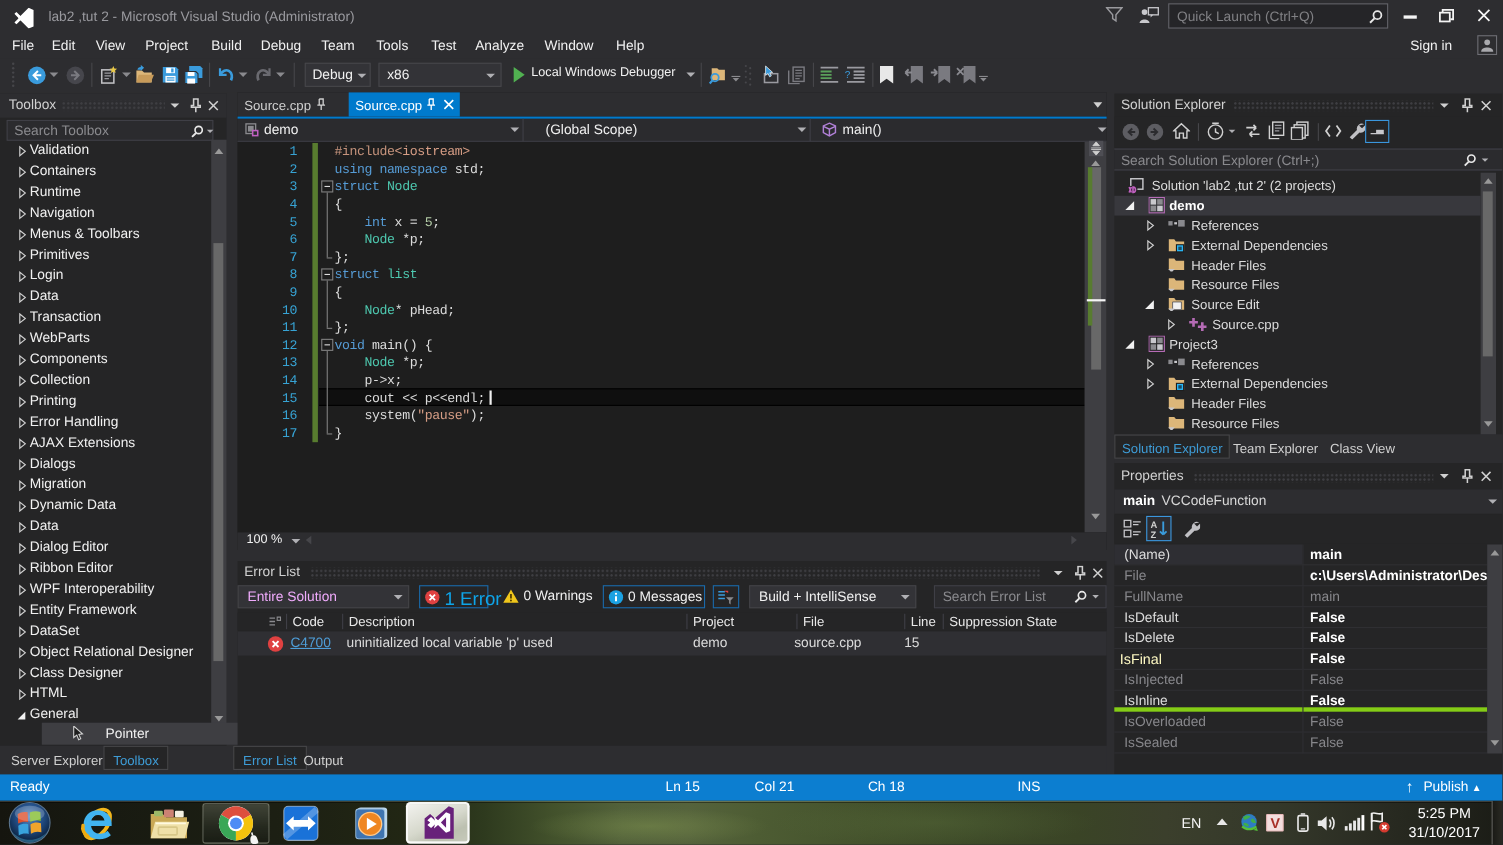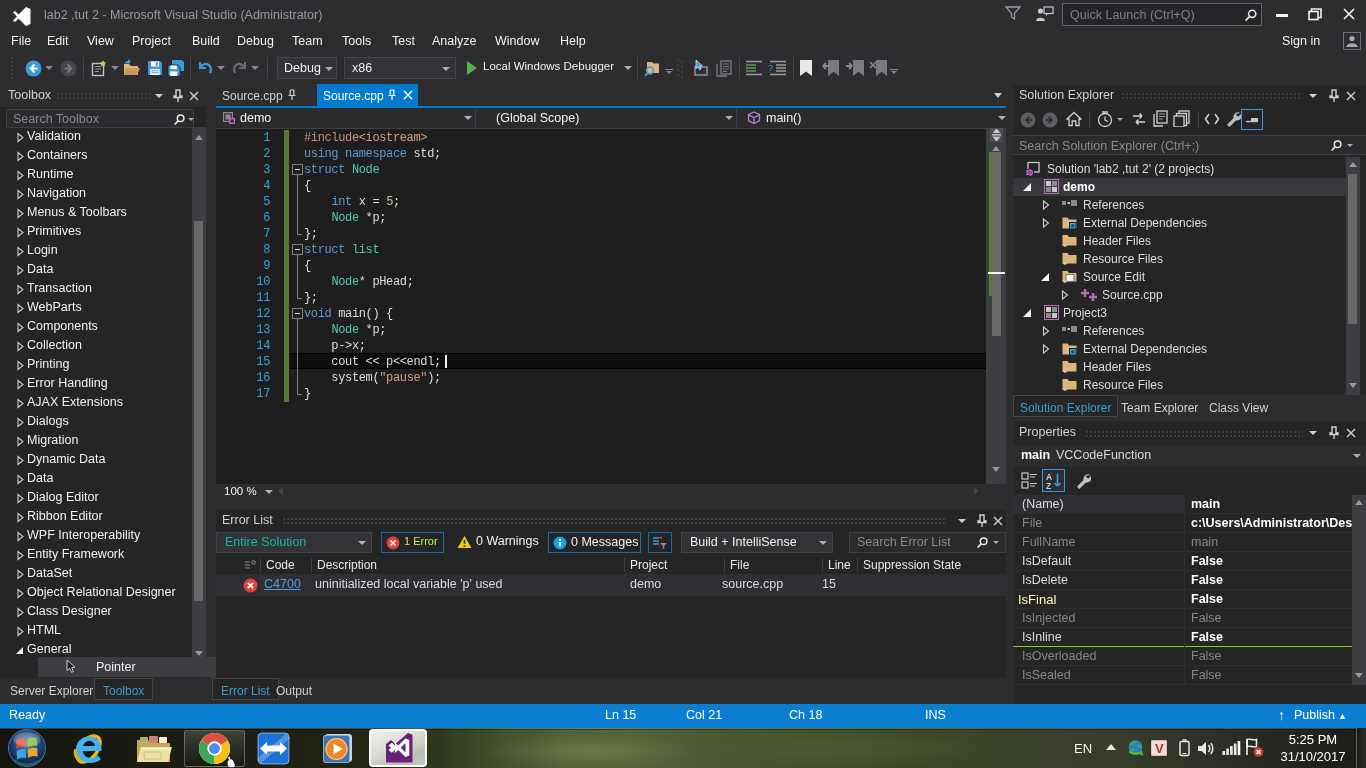--- a/index.html
+++ b/index.html
@@ -526,29 +526,29 @@
   <div class="abs dots" style="left:66px;top:6px;width:664px;height:10px;"></div>
   <div class="abs" style="left:742px;top:9px;width:0;height:0;border-left:4px solid transparent;border-right:4px solid transparent;border-top:4px solid #d0d0d0;"></div>
   <svg class="abs" style="left:760px;top:4px;" width="12" height="14" viewBox="0 0 12 14">
     <path d="M4,1 L8,1 L8,7 L10,7 L10,8.5 L2,8.5 L2,7 L4,7 Z M6,8.5 L6,13" stroke="#d0d0d0" stroke-width="1.4" fill="none"></path>
   </svg>
   <svg class="abs" style="left:777px;top:6px;" width="10" height="10" viewBox="0 0 10 10">
     <path d="M1,1 L9,9 M9,1 L1,9" stroke="#d0d0d0" stroke-width="1.4"></path>
   </svg>
 
   <div class="abs" style="left:0;top:22px;width:156px;height:21px;background:#333337;border:1px solid #434346;">
-    <div class="abs" style="left:8px;top:2px;font-size:12.5px;color:#14b8a6;">Entire Solution</div>
+    <div class="abs" style="left:8px;top:2px;font-size:12.5px;color:#f0abfc;">Entire Solution</div>
     <div class="abs" style="left:141px;top:8px;width:0;height:0;border-left:4px solid transparent;border-right:4px solid transparent;border-top:4px solid #b0b0b4;"></div>
   </div>
   <div class="abs" style="left:165px;top:22px;width:63px;height:21px;border:1px solid #1a6aab;">
     <svg class="abs" style="left:4px;top:3px;" width="14" height="14" viewBox="0 0 14 14">
       <circle cx="7" cy="7" r="6.5" fill="#e04141"></circle>
           <path d="M4.5,4.5 L9.5,9.5 M9.5,4.5 L4.5,9.5" stroke="#fff" stroke-width="1.6"></path>
     </svg>
-    <div class="abs" style="left:22px;top:2px;font-size:11px;color:#bef264;">1 Error</div>
+    <div class="abs" style="left:22px;top:2px;font-size:17px;color:#0ea5e9;">1 Error</div>
   </div>
   <div class="abs" style="left:237px;top:22px;width:93px;height:21px;">
     <svg class="abs" style="left:4px;top:3px;" width="15" height="14" viewBox="0 0 15 14">
       <path d="M7.5,1 L14.5,13 L0.5,13 Z" fill="#f0c61b"></path>
           <path d="M7.5,5 L7.5,9" stroke="#4d3a00" stroke-width="1.6"></path>
           <circle cx="7.5" cy="11" r="0.9" fill="#4d3a00"></circle>
     </svg>
     <div class="abs" style="left:23px;top:2px;font-size:12.5px;color:#f1f1f1;">0 Warnings</div>
   </div>
   <div class="abs" style="left:332px;top:22px;width:93px;height:21px;border:1px solid #1a6aab;">
@@ -893,21 +893,21 @@
     <div class="abs" style="left:171px;top:0;width:1px;height:19px;background:#2f2f32;"></div>
     <span style="position:absolute;left:178px;top:2px;font-size:12.5px;color:#ffffff;font-weight:bold;">False</span>
   </div>
   <div class="abs" style="left:0;top:188px;width:339px;height:19px;border-bottom:1px solid #2f2f32;">
     <div class="abs" style="left:0;top:0;width:171px;height:18px;">
           <span style="position:absolute;left:9px;top:2px;font-size:12.5px;color:#87878b;">IsInjected</span>
         </div>
     <div class="abs" style="left:171px;top:0;width:1px;height:19px;background:#2f2f32;"></div>
     <span style="position:absolute;left:178px;top:2px;font-size:12.5px;color:#87878b;">False</span>
   </div>
-  <div class="abs" style="left:0;top:207px;width:339px;height:19px;border-bottom:1px solid #84cc16;">
+  <div class="abs" style="left:0;top:207px;width:339px;height:19px;border-bottom:4px solid #84cc16;">
     <div class="abs" style="left:0;top:0;width:171px;height:18px;">
           <span style="position:absolute;left:9px;top:2px;font-size:12.5px;color:#dcdcdc;">IsInline</span>
         </div>
     <div class="abs" style="left:171px;top:0;width:1px;height:19px;background:#2f2f32;"></div>
     <span style="position:absolute;left:178px;top:2px;font-size:12.5px;color:#ffffff;font-weight:bold;">False</span>
   </div>
   <div class="abs" style="left:0;top:226px;width:339px;height:19px;border-bottom:1px solid #2f2f32;">
     <div class="abs" style="left:0;top:0;width:171px;height:18px;">
           <span style="position:absolute;left:9px;top:2px;font-size:12.5px;color:#87878b;">IsOverloaded</span>
         </div>

